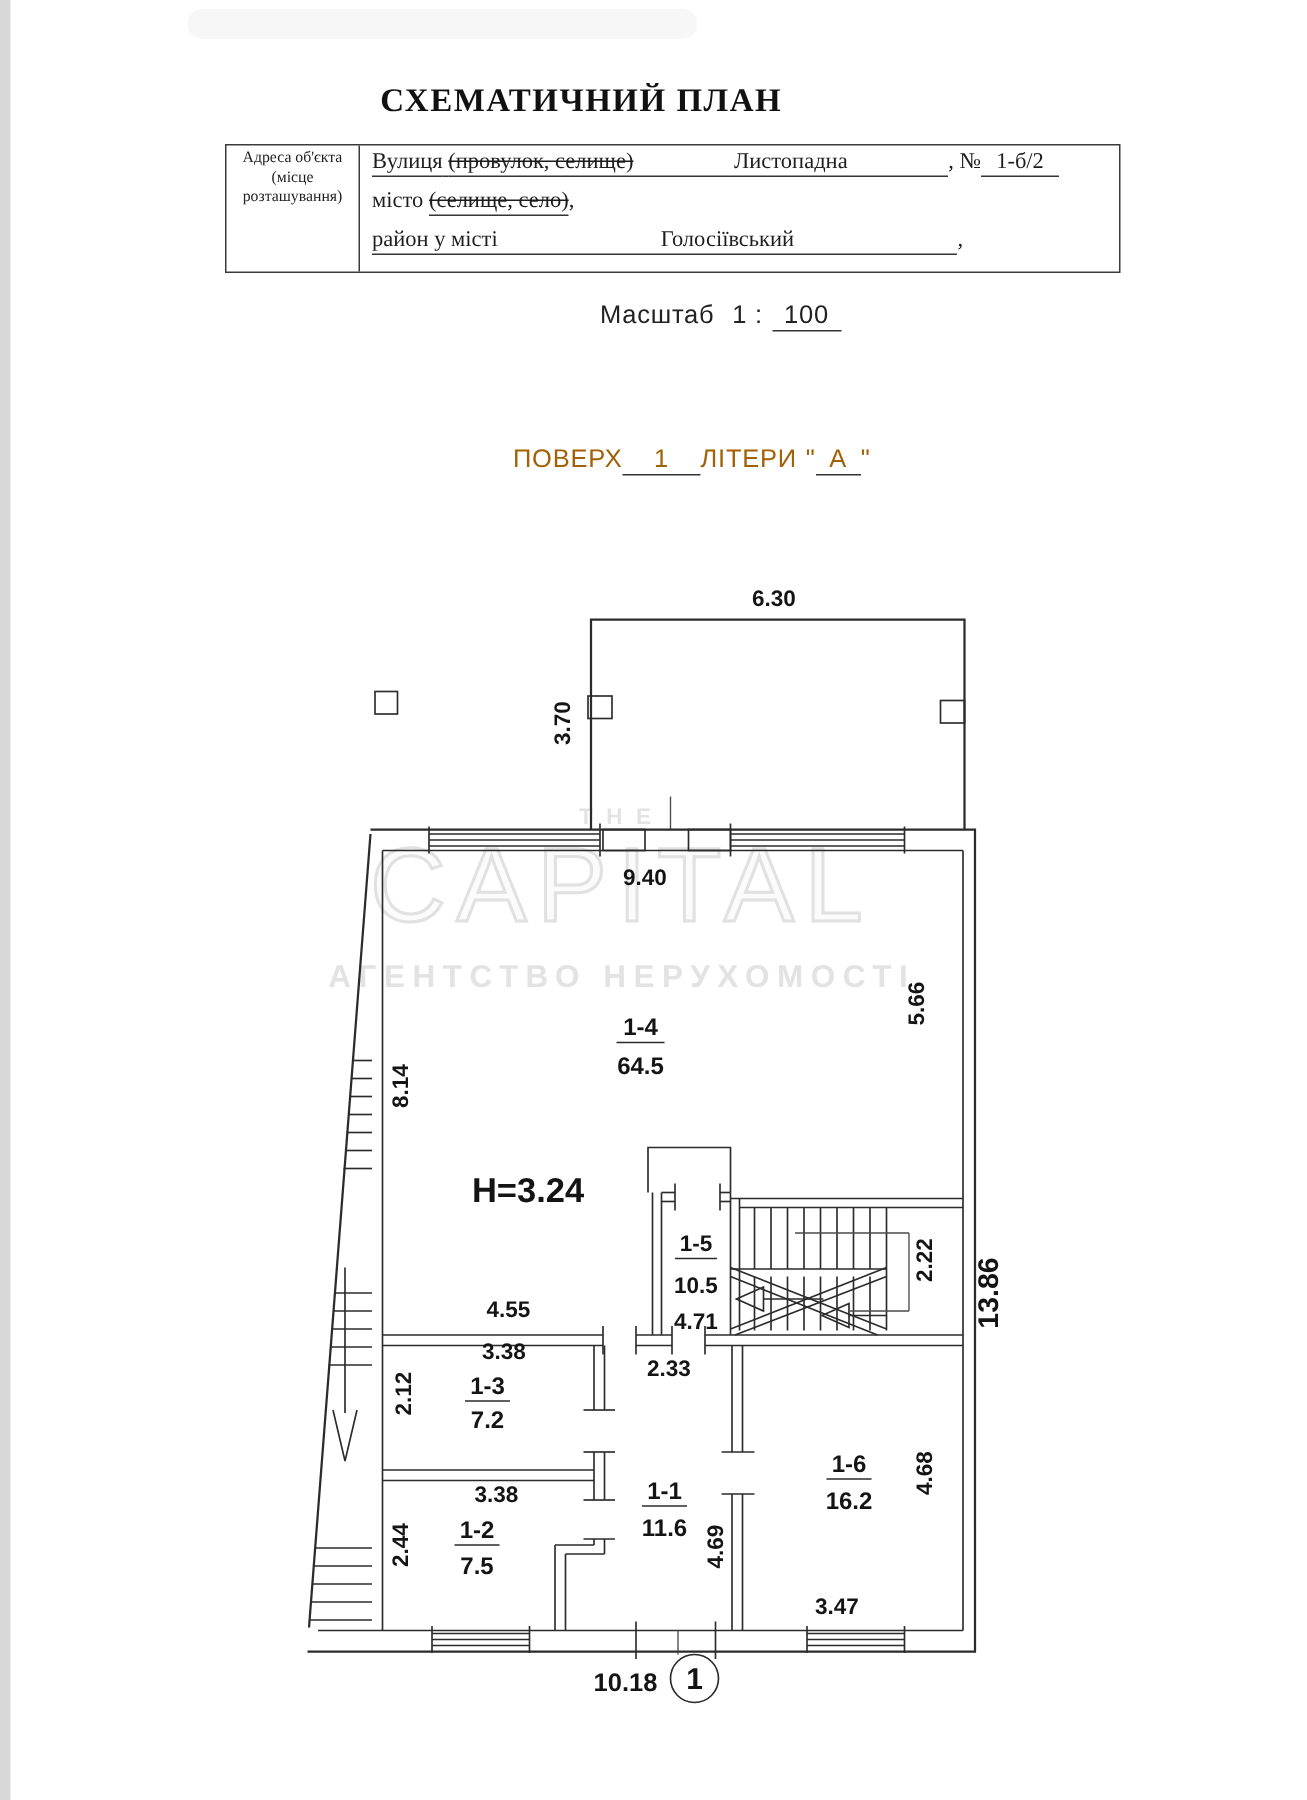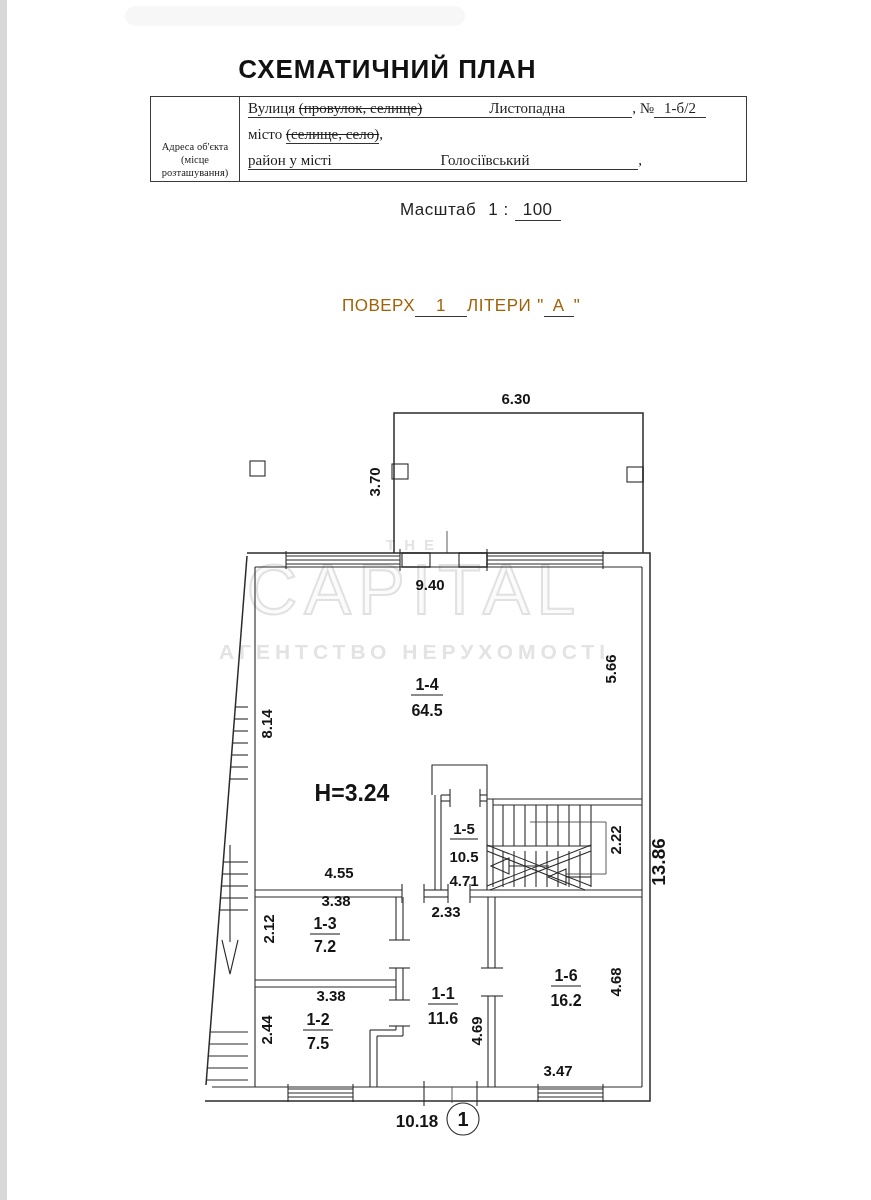--- a/index.html
+++ b/index.html
@@ -6,30 +6,30 @@
   body{
     width:871px;height:1200px;position:relative;background:#ffffff;
     font-family:"Liberation Sans",sans-serif;color:#1c1c1c;overflow:hidden;
   }
   .scan-edge{position:absolute;left:0;top:0;width:7px;height:1200px;background:#d8d8d8;}
   .scan-blur{position:absolute;left:125px;top:6px;width:340px;height:20px;background:#f7f7f7;border-radius:12px;}
 
   
   .doc-title{
     position:absolute;left:0;top:54px;width:775px;text-align:center;
-    font-family:Liberation Sans, sans-serif;font-weight:700;font-size:26px;letter-spacing:1px;color:#111;
+    font-family:Liberation Serif, serif;font-weight:700;font-size:22px;letter-spacing:1px;color:#111;
   }
   .addr-table{
     position:absolute;left:150px;top:96px;width:597px;height:86px;
     border:1.6px solid #3a3a3a;display:flex;box-sizing:border-box;
     font-family:"Liberation Serif",serif;color:#1d1d1d;
   }
   .addr-left{
     width:89px;border-right:1.4px solid #3a3a3a;display:flex;flex-direction:column;
-    align-items:center;justify-content:flex-end;text-align:center;font-size:10.5px;line-height:13px;box-sizing:border-box;padding:2px;
+    align-items:center;justify-content:flex-start;text-align:center;font-size:10.5px;line-height:13px;box-sizing:border-box;padding:2px;
   }
   .addr-right{flex:1;display:flex;flex-direction:column;justify-content:center;padding:2px 0 2px 8px;box-sizing:border-box;font-family:Liberation Serif, serif;}
   .addr-row{display:flex;align-items:baseline;height:26px;font-size:15px;white-space:nowrap;}
   .u{border-bottom:1.2px solid #333;}
   .strike{text-decoration:line-through;}
   .fill-val{flex:1;border-bottom:1.2px solid #333;text-align:center;}
   .num-val{width:52px;border-bottom:1.2px solid #333;text-align:center;}
   .sp-sm{width:40px;}
   .sp-lg{width:104px;}
 

